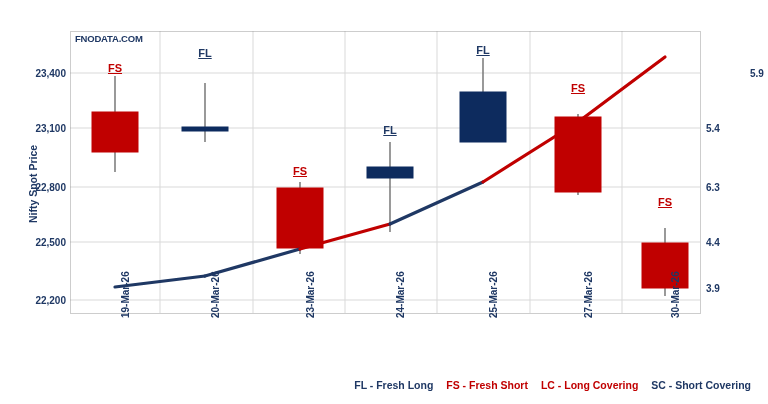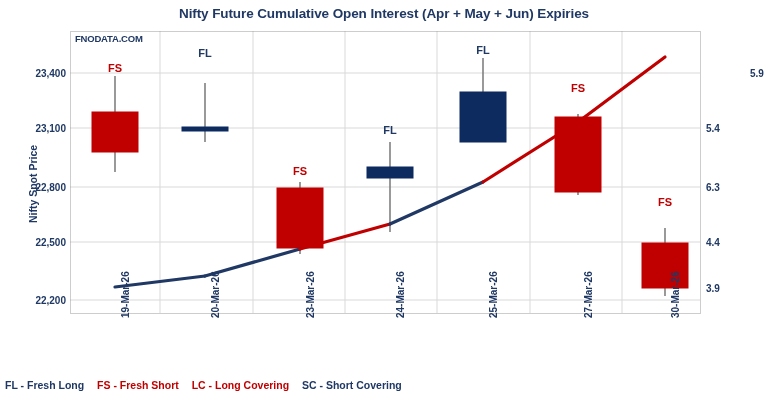--- a/index.html
+++ b/index.html
@@ -35,38 +35,37 @@
     transform:rotate(-90deg);transform-origin:center center;
   }
   .xtick{
     position:absolute;top:318px;width:90px;text-align:left;
     font-size:10px;font-weight:bold;color:#1F3864;
     transform:rotate(-90deg);transform-origin:left top;
     white-space:nowrap;
   }
   .cdl-label{
     position:absolute;width:60px;text-align:center;
-    font-size:11px;font-weight:bold;transform:translateX(-50%);
+    font-size:11px;font-weight:bold;transform:translateX(-50%);text-decoration:underline;
   }
   .cdl-label.fl{color:#1F3864;}
   .cdl-label.fs{color:#C00000;}
   .legend{
-    position:absolute;left:0;top:379px;width:756px;text-align:left;
+    position:absolute;left:0;top:379px;width:756px;text-align:right;
     font-size:10.5px;font-weight:bold;white-space:nowrap;
   }
   .legend span{margin:0 5px;}
   .lg-navy{color:#1F3864;}
   .lg-red{color:#C00000;}
 </style>
 </head>
 <body>
 
 <div id="chart-root">
 
-  <div class="chart-title">Nifty Future Cumulative Open Interest (Apr + May + Jun) Expiries</div>
 
   <svg class="svg-layer" viewBox="0 0 768 404" width="768" height="404" xmlns="http://www.w3.org/2000/svg">
     <g id="grid-group">
         <line x1="70" y1="73" x2="700" y2="73" stroke="#D9D9D9" stroke-width="1"></line>
         <line x1="70" y1="128" x2="700" y2="128" stroke="#D9D9D9" stroke-width="1"></line>
         <line x1="70" y1="187" x2="700" y2="187" stroke="#D9D9D9" stroke-width="1"></line>
         <line x1="70" y1="242" x2="700" y2="242" stroke="#D9D9D9" stroke-width="1"></line>
         <line x1="70" y1="300" x2="700" y2="300" stroke="#D9D9D9" stroke-width="1"></line>
         <line x1="160" y1="31" x2="160" y2="313" stroke="#D9D9D9" stroke-width="1"></line>
         <line x1="253" y1="31" x2="253" y2="313" stroke="#D9D9D9" stroke-width="1"></line>

